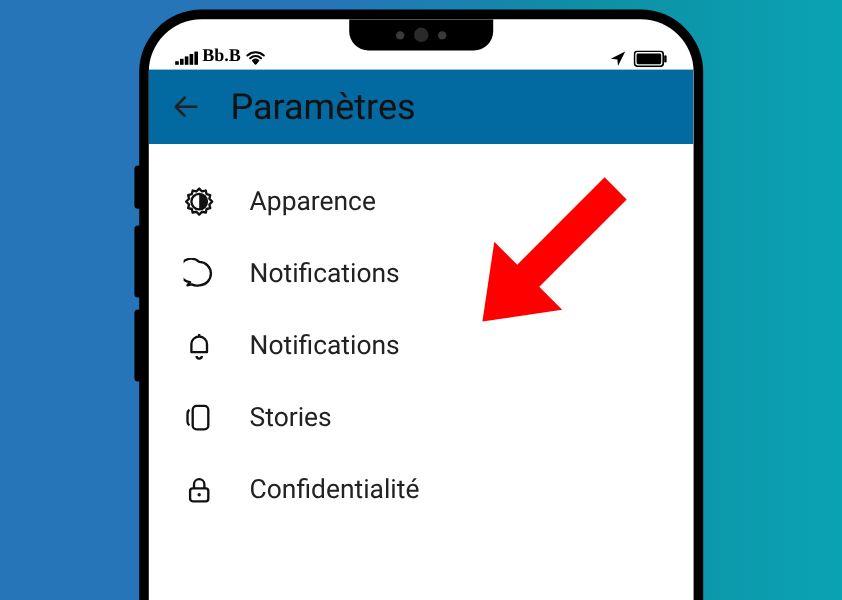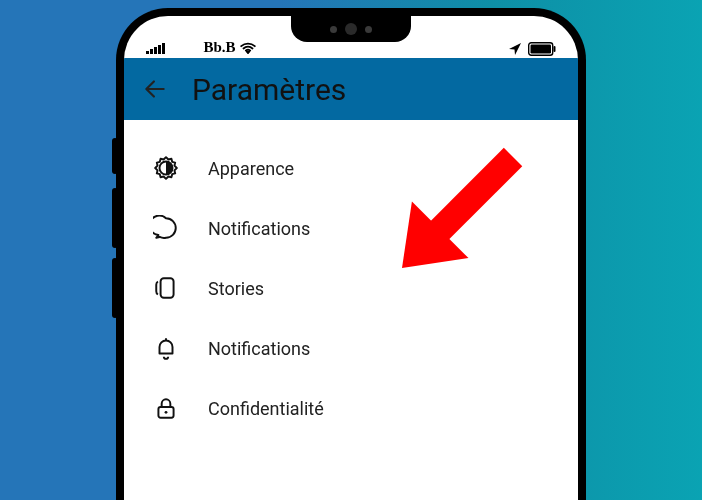--- a/index.html
+++ b/index.html
@@ -114,21 +114,21 @@
   }
   .menu-icon {
     width: 28px;
     height: 28px;
     display:flex;
     align-items:center;
     justify-content:center;
     flex-shrink:0;
   }
   .menu-label {
-    font-size: 18px;
+    font-size: 22px;
     color: #222;
   }
 
   
   .red-arrow {
     position: absolute;
     left: 370px;
     top: 120px;
     pointer-events: none;
   }
@@ -161,21 +161,21 @@
 
       <div class="status-bar">
         <div class="status-left">
           <span class="bars">
             <span></span>
               <span></span>
               <span></span>
               <span></span>
               <span></span>
           </span>
-          <span style="font-family:serif; font-weight:800; font-size:15px;margin-left:35px;">Bb.B</span>
+          <span style="font-family:serif; font-weight:800; font-size:15px;">Bb.B</span>
           <span>
             <svg width="16" height="12" viewBox="0 0 16 12">
               <path d="M8 11 L6 8.5 A3 3 0 0 1 10 8.5 Z
                        M3.5 6.5 A6.5 6.5 0 0 1 12.5 6.5
                        M1.2 4.2 A10 10 0 0 1 14.8 4.2" fill="none" stroke="#000" stroke-width="1.8" stroke-linecap="round"></path>
               <circle cx="8" cy="10" r="1.4" fill="#000"></circle>
             </svg>
           </span>
         </div>
         <div class="status-right">
@@ -221,36 +221,36 @@
             <svg width="26" height="26" viewBox="0 0 24 24" fill="none" stroke="#111" stroke-width="1.8">
               <path d="M12 3 A9 9 0 1 0 5 18.5 L3 21 L6.2 20.3 A9 9 0 0 0 12 21 A9 9 0 1 0 12 3 Z" stroke-linejoin="round"></path>
             </svg>
           </span>
           <span class="menu-label">Notifications</span>
         </div>
 
         <div class="menu-item">
           <span class="menu-icon">
             <svg width="26" height="26" viewBox="0 0 24 24" fill="none" stroke="#111" stroke-width="1.8">
-              <rect x="7" y="3" width="12" height="18" rx="3"></rect>
-              <path d="M4.5 6 Q3 7 3 9 V15 Q3 17 4.5 18"></path>
-            </svg>
-          </span>
-          <span class="menu-label">Stories</span>
-        </div>
-
-        <div class="menu-item">
-          <span class="menu-icon">
-            <svg width="26" height="26" viewBox="0 0 24 24" fill="none" stroke="#111" stroke-width="1.8">
               <path d="M6 17 H18 L18 11 A6 6 0 0 0 6 11 Z" stroke-linejoin="round"></path>
               <path d="M10 20 A2 2 0 0 0 14 20"></path>
               <path d="M12 3 V5"></path>
             </svg>
           </span>
           <span class="menu-label">Notifications</span>
+        </div>
+
+        <div class="menu-item">
+          <span class="menu-icon">
+            <svg width="26" height="26" viewBox="0 0 24 24" fill="none" stroke="#111" stroke-width="1.8">
+              <rect x="7" y="3" width="12" height="18" rx="3"></rect>
+              <path d="M4.5 6 Q3 7 3 9 V15 Q3 17 4.5 18"></path>
+            </svg>
+          </span>
+          <span class="menu-label">Stories</span>
         </div>
 
         <div class="menu-item">
           <span class="menu-icon">
             <svg width="26" height="26" viewBox="0 0 24 24" fill="none" stroke="#111" stroke-width="1.8">
               <rect x="5" y="11" width="14" height="10" rx="2"></rect>
               <path d="M8 11 V8 A4 4 0 0 1 16 8 V11"></path>
               <circle cx="12" cy="16" r="1.3" fill="#111" stroke="none"></circle>
             </svg>
           </span>

